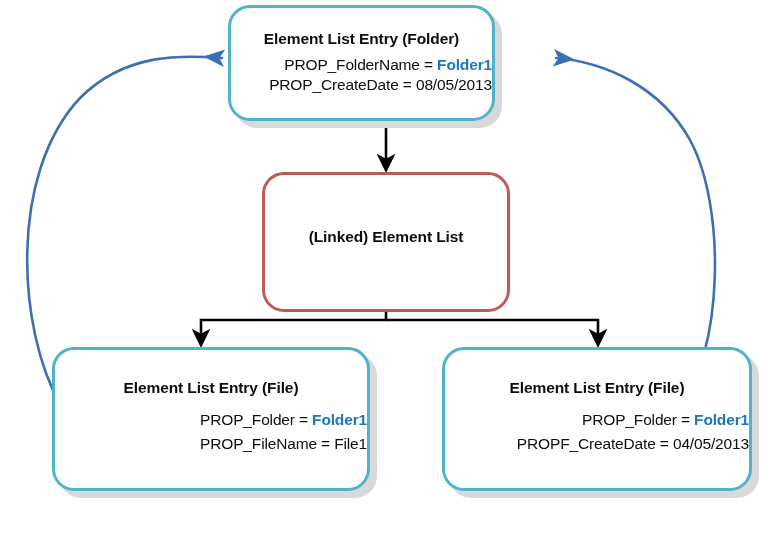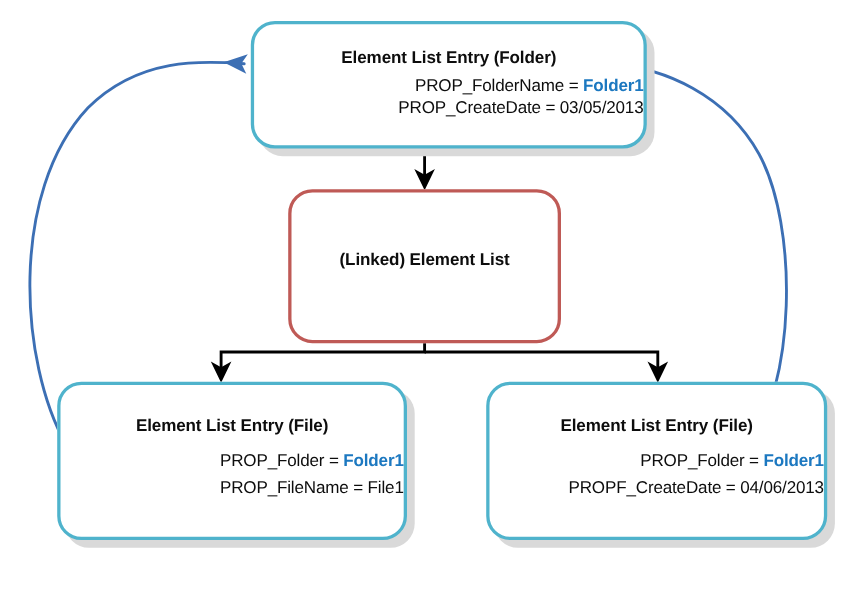--- a/index.html
+++ b/index.html
@@ -81,21 +81,21 @@
   }
   .rows-left {
     padding-left: 12px;
     text-align: right;
   }
   .rows-center {
     text-align: center;
   }
 
   
-  #node-folder      { left: 228px; top: 19px;   width: 360px; height: 116px; }
+  #node-folder      { left: 228px; top: 5px;   width: 267px; height: 116px; }
   #node-linked-list { left: 262px; top: 172px; width: 248px; height: 140px; }
   #node-file-1      { left: 52px;  top: 347px; width: 318px; height: 144px; }
   #node-file-2      { left: 442px; top: 347px; width: 310px; height: 144px; }
 
   #node-folder .node-title { margin-bottom: 6px; }
   #node-folder .prop-line  { margin: 2px 0; }
 
   #node-linked-list .node-title { margin-bottom: 10px; }
   #node-linked-list .prop-line  { margin: 7px 0; }
 
@@ -134,21 +134,21 @@
       <path d="M678,410 C724,352 726,206 690,140 C660,86 604,62 556,58" stroke="#3C6FB4" stroke-width="2.6" fill="none" marker-end="url(#arrowBlue)" stroke-linecap="round"></path>
     </g>
   </svg>
 
   <div class="node teal" id="node-folder">
     <div class="shade"></div>
     <div class="inner">
       <div class="node-title">Element List Entry (Folder)</div>
       <div class="rows-left">
         <div class="prop-line"><span>PROP_FolderName = </span><span class="val-hl">Folder1</span></div>
-        <div class="prop-line"><span>PROP_CreateDate = 03/05/2013</span></div>
+        <div class="prop-line"><span>PROP_CreateDate = 08/05/2013</span></div>
       </div>
     </div>
   </div>
 
   <div class="node red" id="node-linked-list">
     <div class="inner">
       <div class="node-title">(Linked) Element List</div>
     </div>
   </div>
 
@@ -162,18 +162,18 @@
       </div>
     </div>
   </div>
 
   <div class="node teal" id="node-file-2">
     <div class="shade"></div>
     <div class="inner">
       <div class="node-title">Element List Entry (File)</div>
       <div class="rows-left">
         <div class="prop-line"><span>PROP_Folder = </span><span class="val-hl">Folder1</span></div>
-        <div class="prop-line"><span>PROPF_CreateDate = 04/06/2013</span></div>
+        <div class="prop-line"><span>PROPF_CreateDate = 04/05/2013</span></div>
       </div>
     </div>
   </div>
 
 </div>
 
 </body></html>

